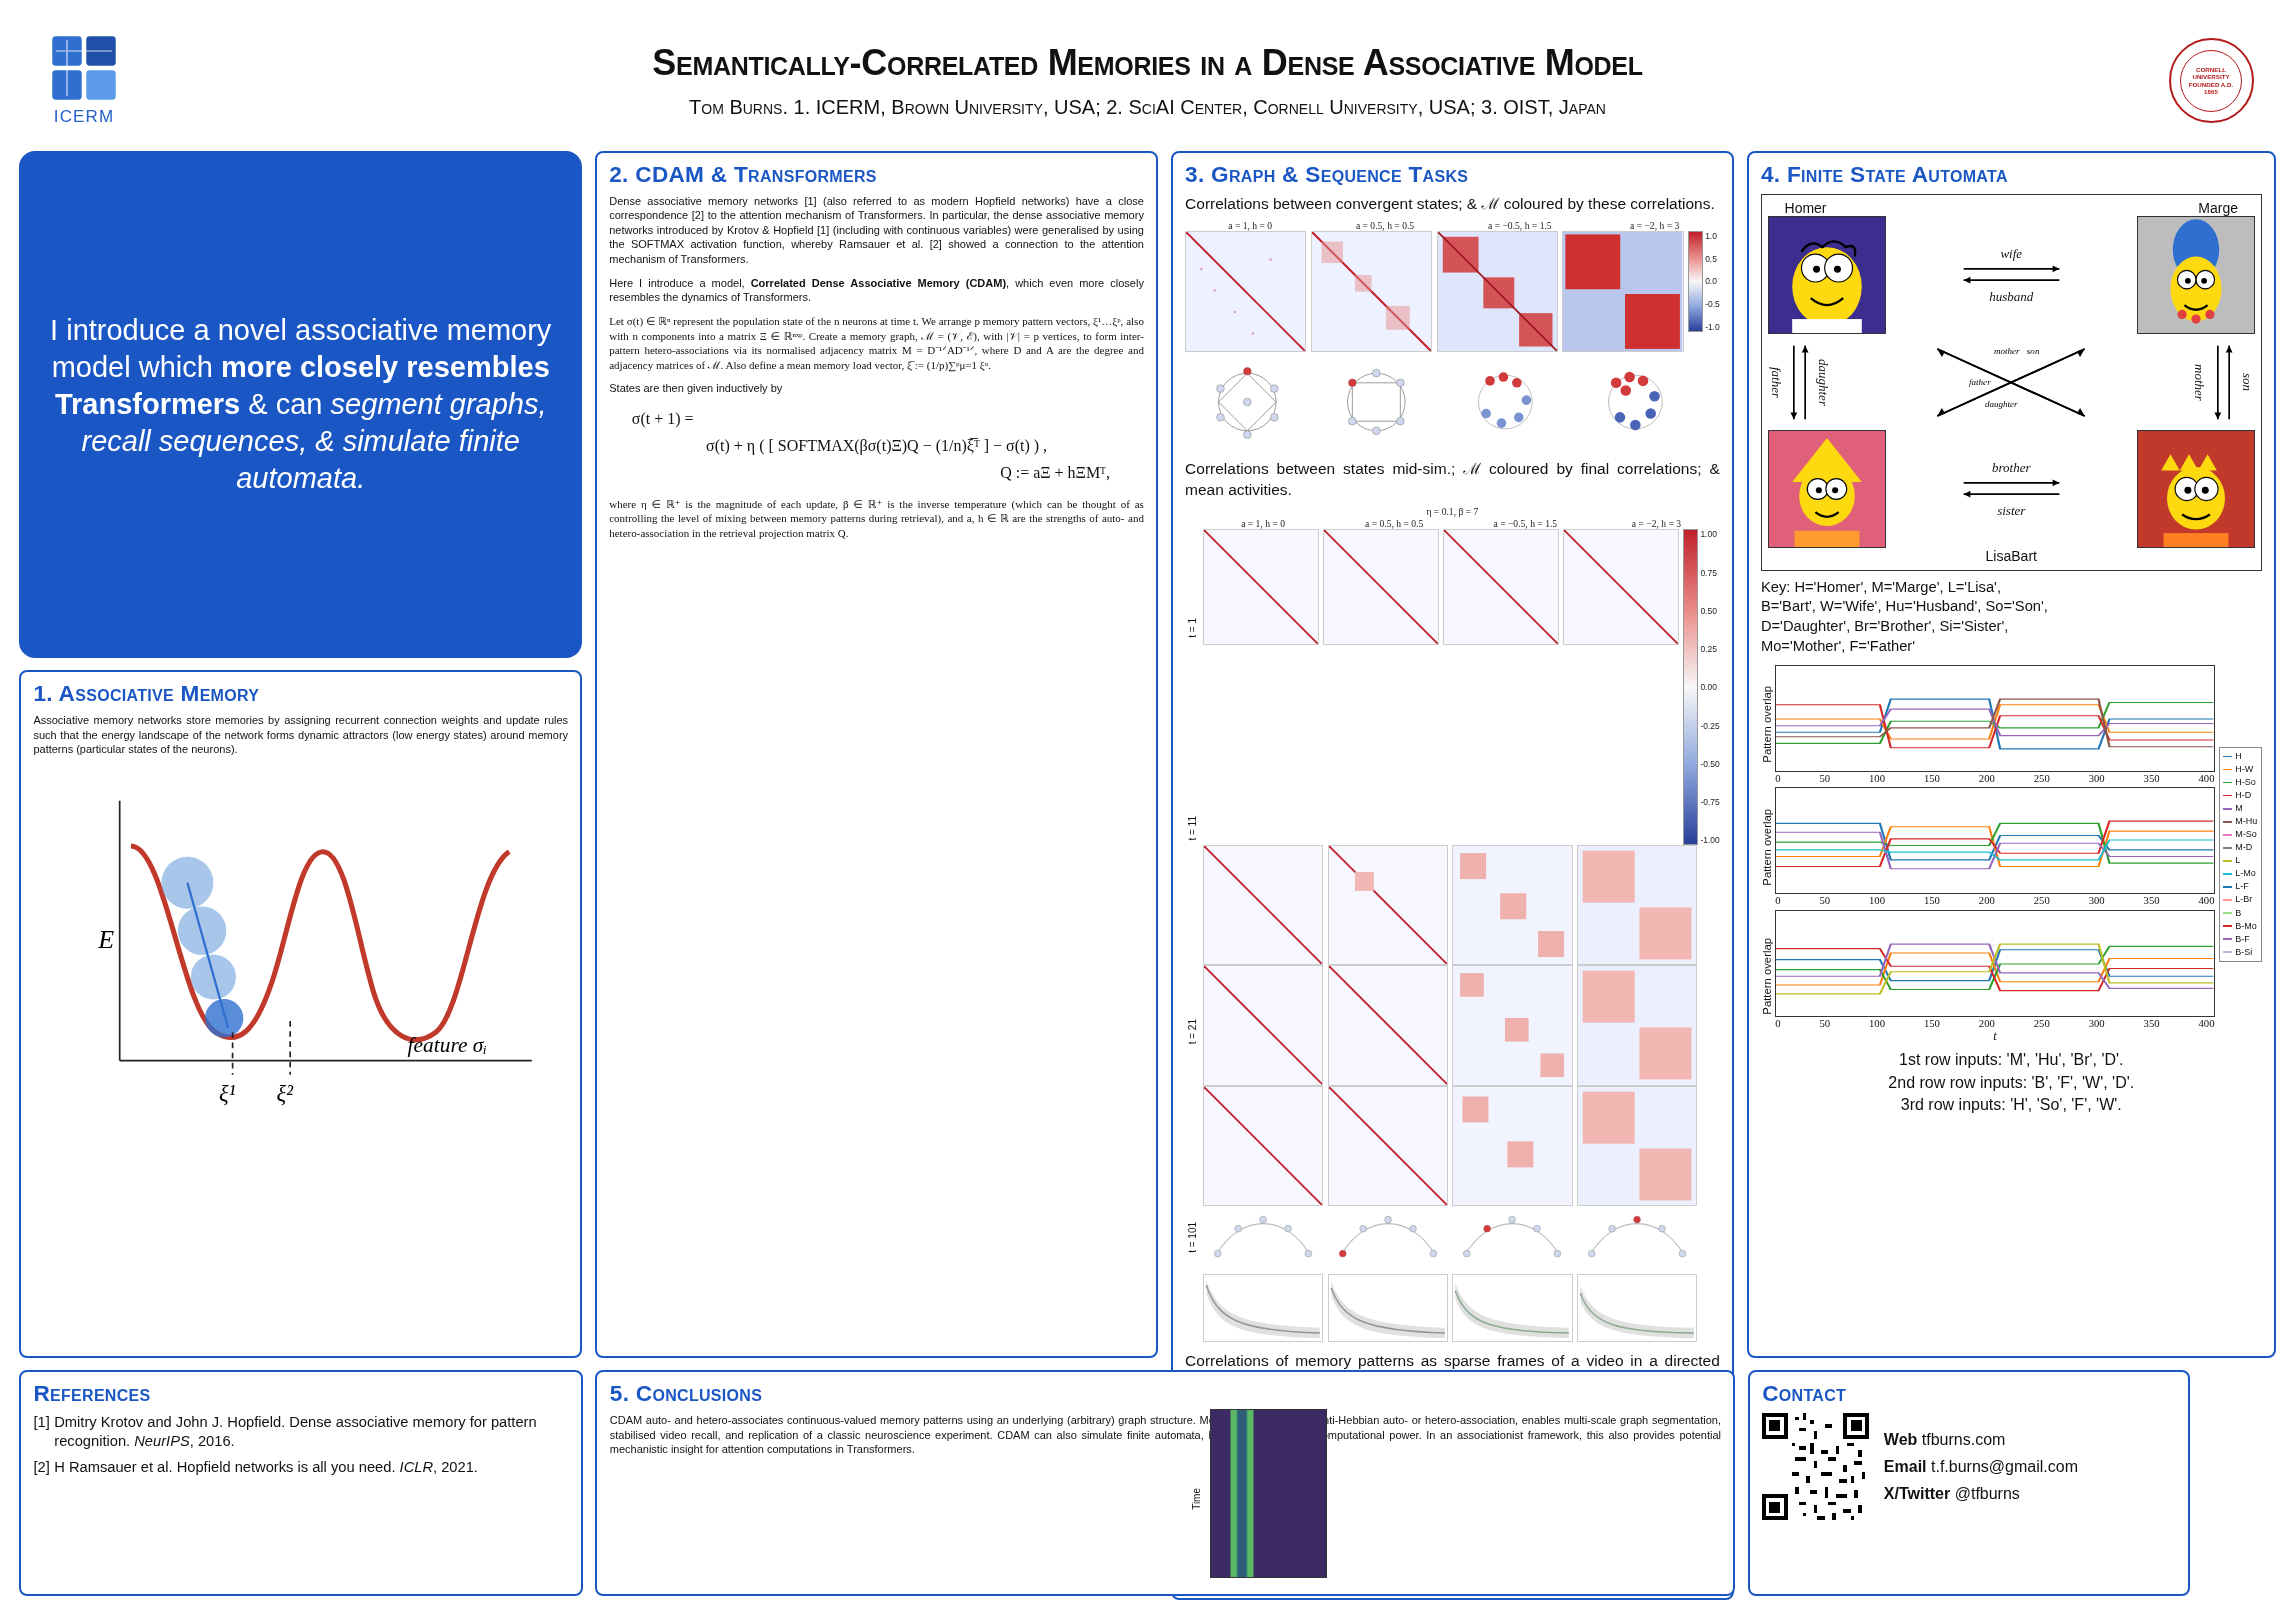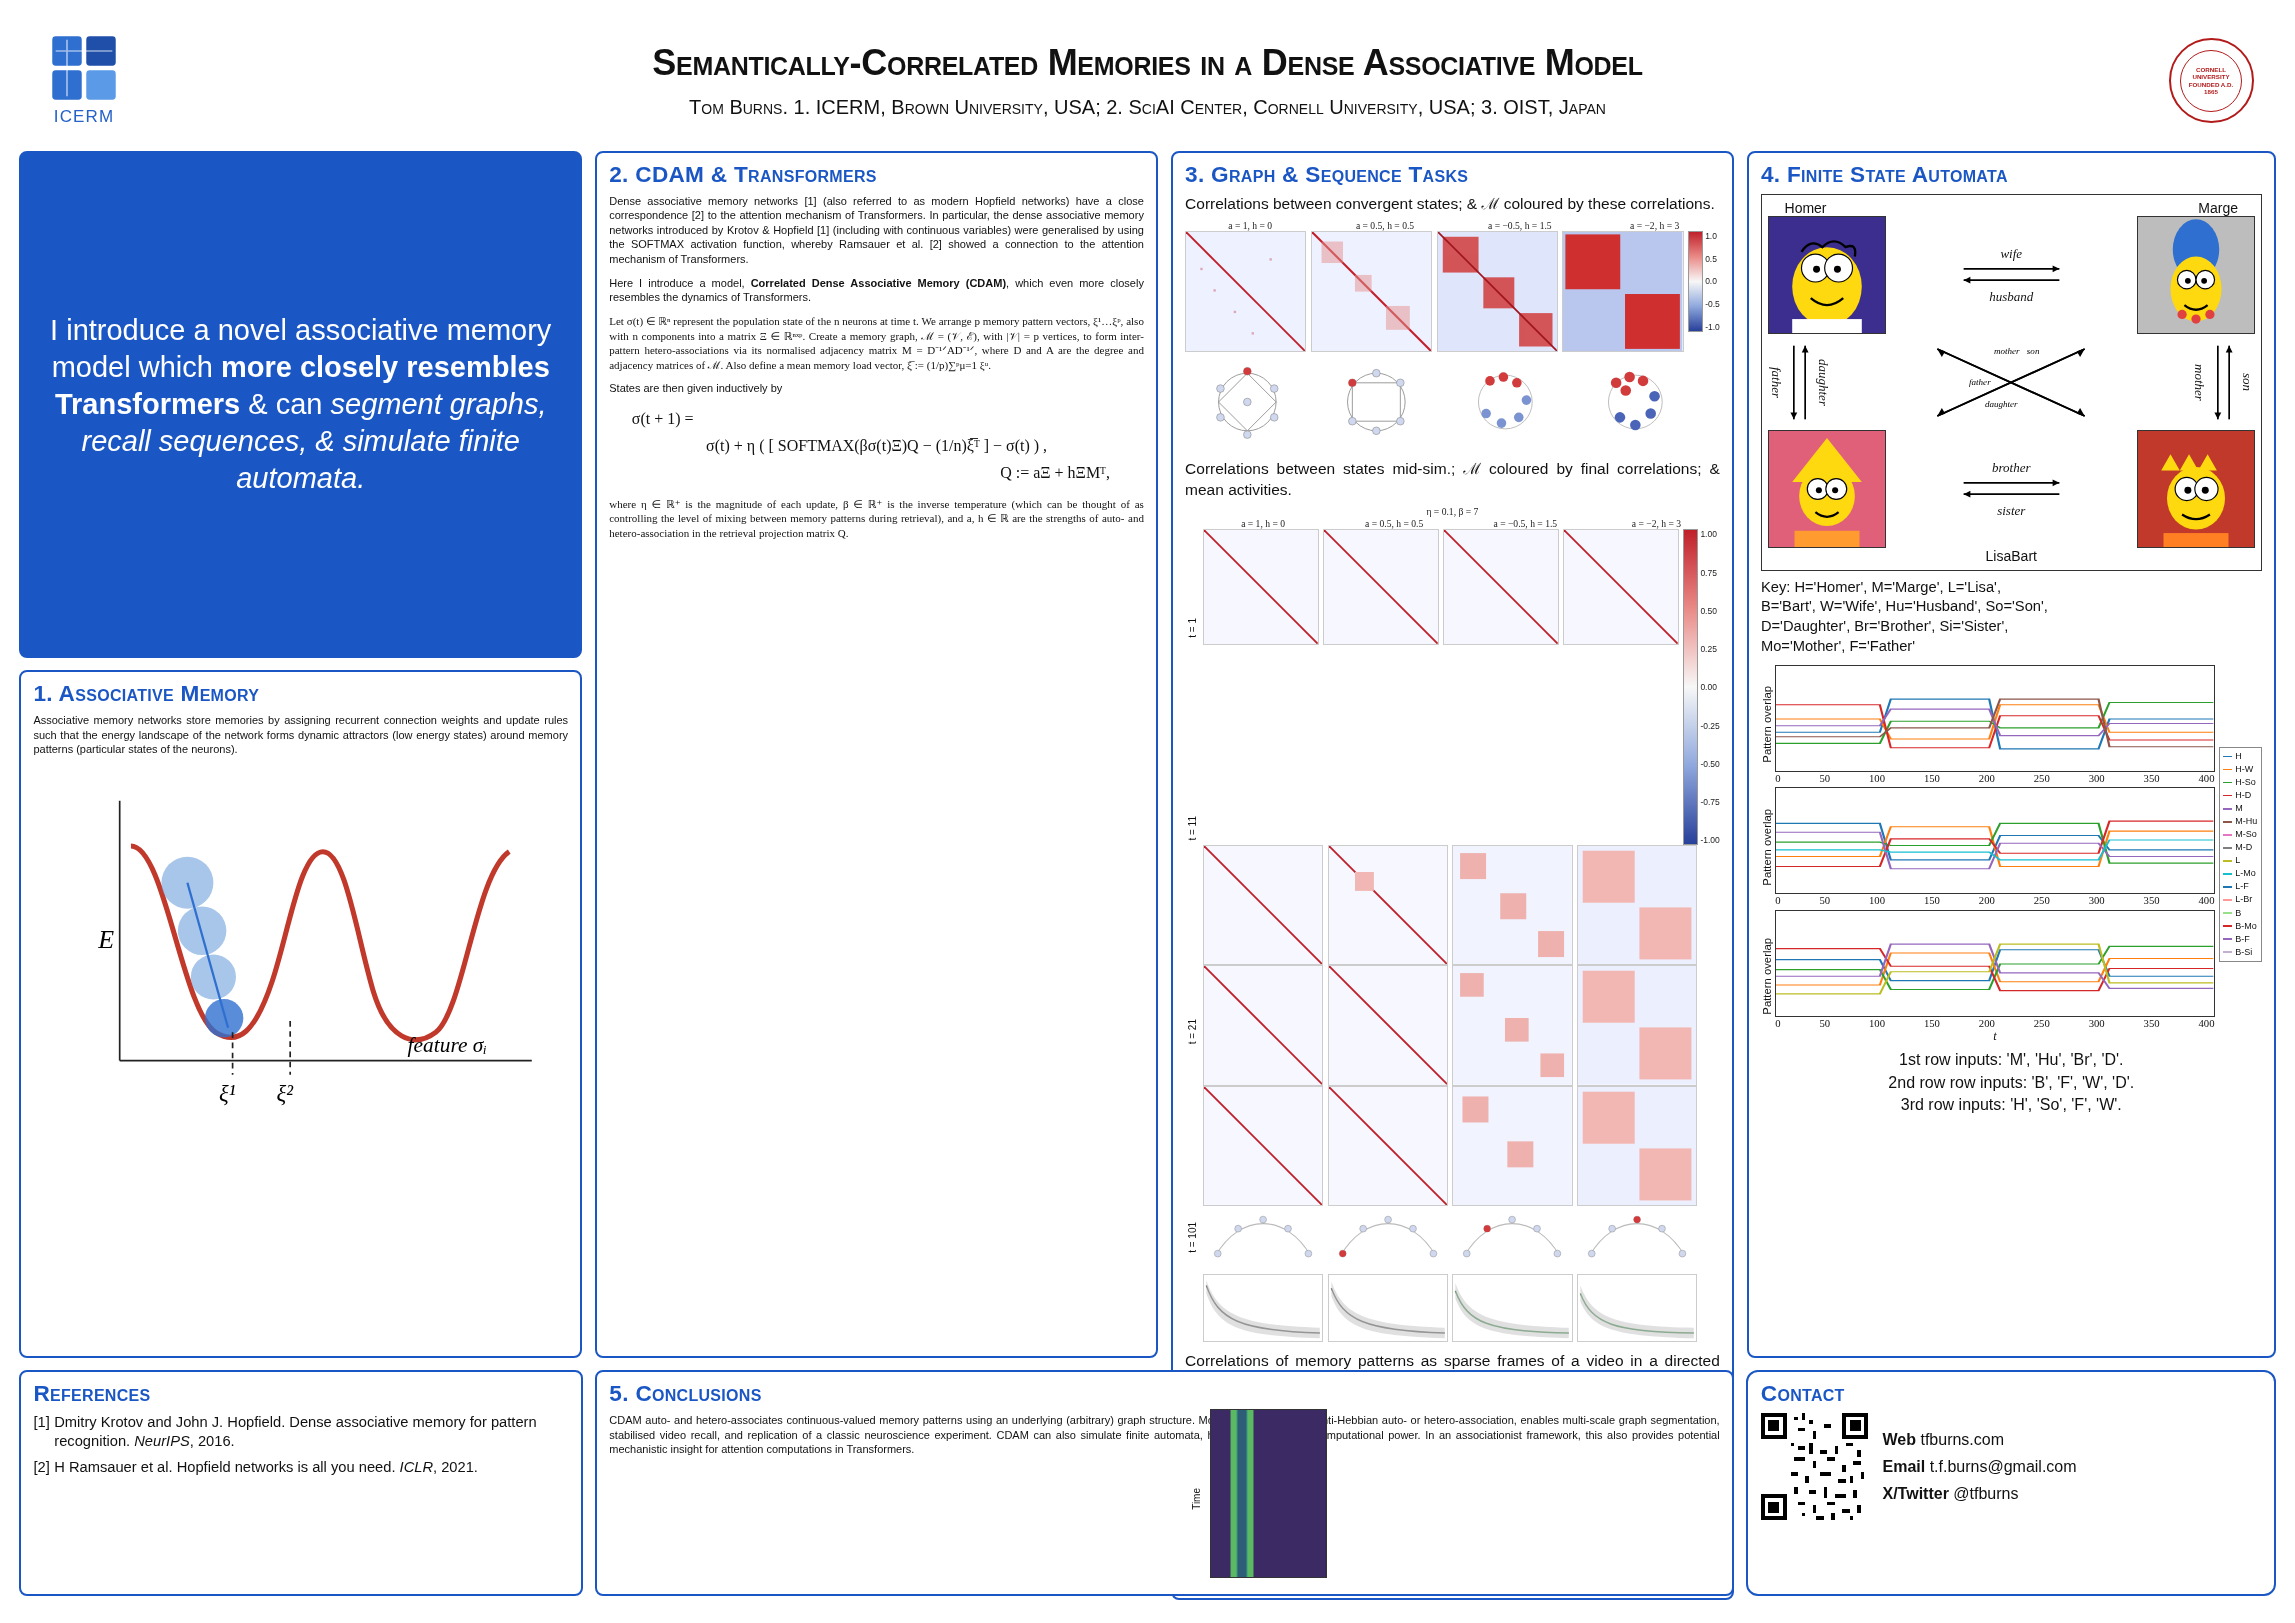--- a/index.html
+++ b/index.html
@@ -36,21 +36,21 @@
   .col1 { width: 564px; }
   .col2 { width: 564px; }
   .col3 { width: 564px; }
   .col4 { width: 530px; }
 
   .box { border: 2.3px solid #1b57c4; border-radius: 8px; background:#fff; padding: 9px 12.4px; }
   .box-head { font-size: 22.6px; font-weight:800; color:#1b57c4; font-variant: small-caps; letter-spacing: 0.3px; margin-bottom: 5.6px; }
   .box-head .num { font-variant: normal; }
 
   .intro-box {
-    background: #1b57c4; color:#fff; border:2.3px solid #1b57c4; border-radius:8px;
+    background: #1b57c4; color:#fff; border:2.3px solid #1b57c4; border-radius:16px;
     padding: 26px 22.6px; text-align:center; font-size: 29px; line-height:1.28; font-weight:400;
     height: 507px; display:flex; align-items:center; justify-content:center;
   }
   .intro-box b { font-weight: 800; }
   .intro-box i { font-style: italic; }
 
   p.body { font-size: 11px; line-height: 1.33; text-align: justify; margin: 0 0 9px 0; }
   p.body:last-child { margin-bottom: 0; }
   .math { font-family: "Liberation Serif", serif; }
 
@@ -88,21 +88,21 @@
   .legend i { display:inline-block; width:9px; height:1.7px; }
 
   .inputs { font-size: 16px; line-height:1.4; text-align:center; margin-top:5.6px; }
 
   
   .bottom { display:flex; gap: 12.4px; margin-top: 12.4px; height: 226px; }
   .refs { width:564px; }
   .refs .item { font-size: 14.7px; line-height:1.3; margin-bottom:6.8px; display:flex; gap:4.5px; }
   .refs .n { flex:0 0 auto; }
   .concl { width: 1140px; }
-  .contact { width: 530px; border-radius: 12px; }
+  .contact { width: 442px; }
   .contact-inner { display:flex; gap: 14.7px; align-items:center; }
   .qr { width: 107px; height:107px; }
   .contact-lines { font-size: 16px; line-height: 1.7; }
   .contact-lines b { font-weight:700; }
   .ylab { font-size: 10px; writing-mode: vertical-rl; transform: rotate(180deg); }
 </style>
 </head>
 <body>
 
 <div class="poster">

